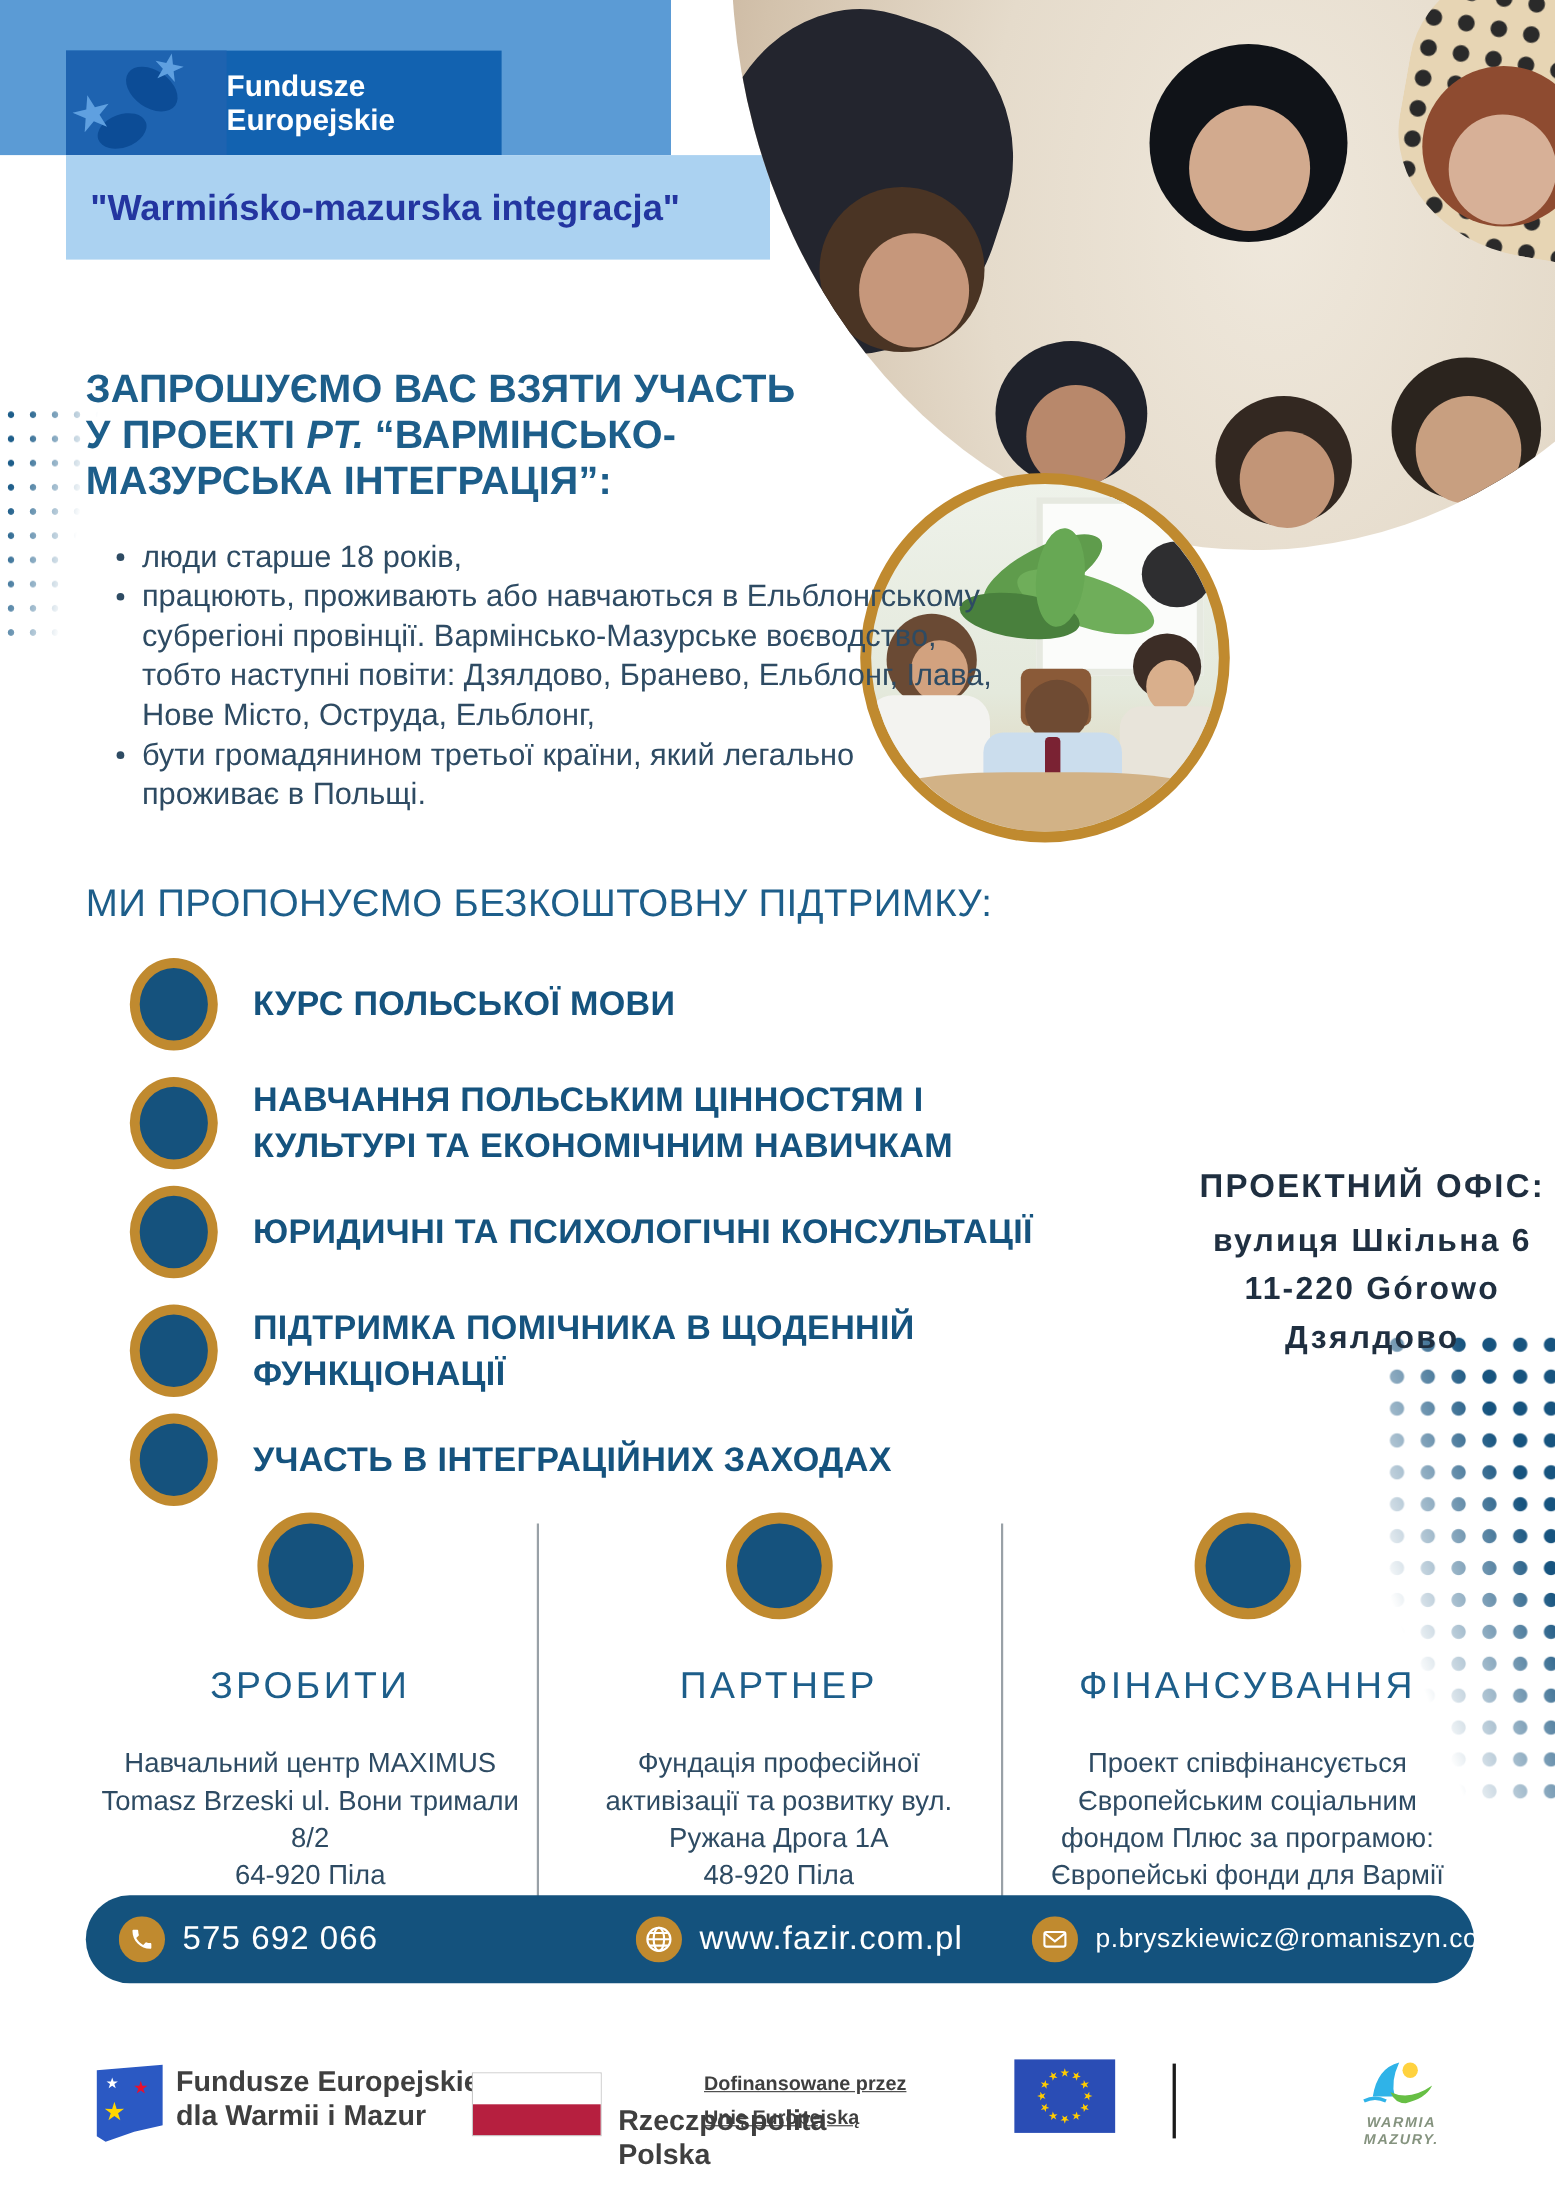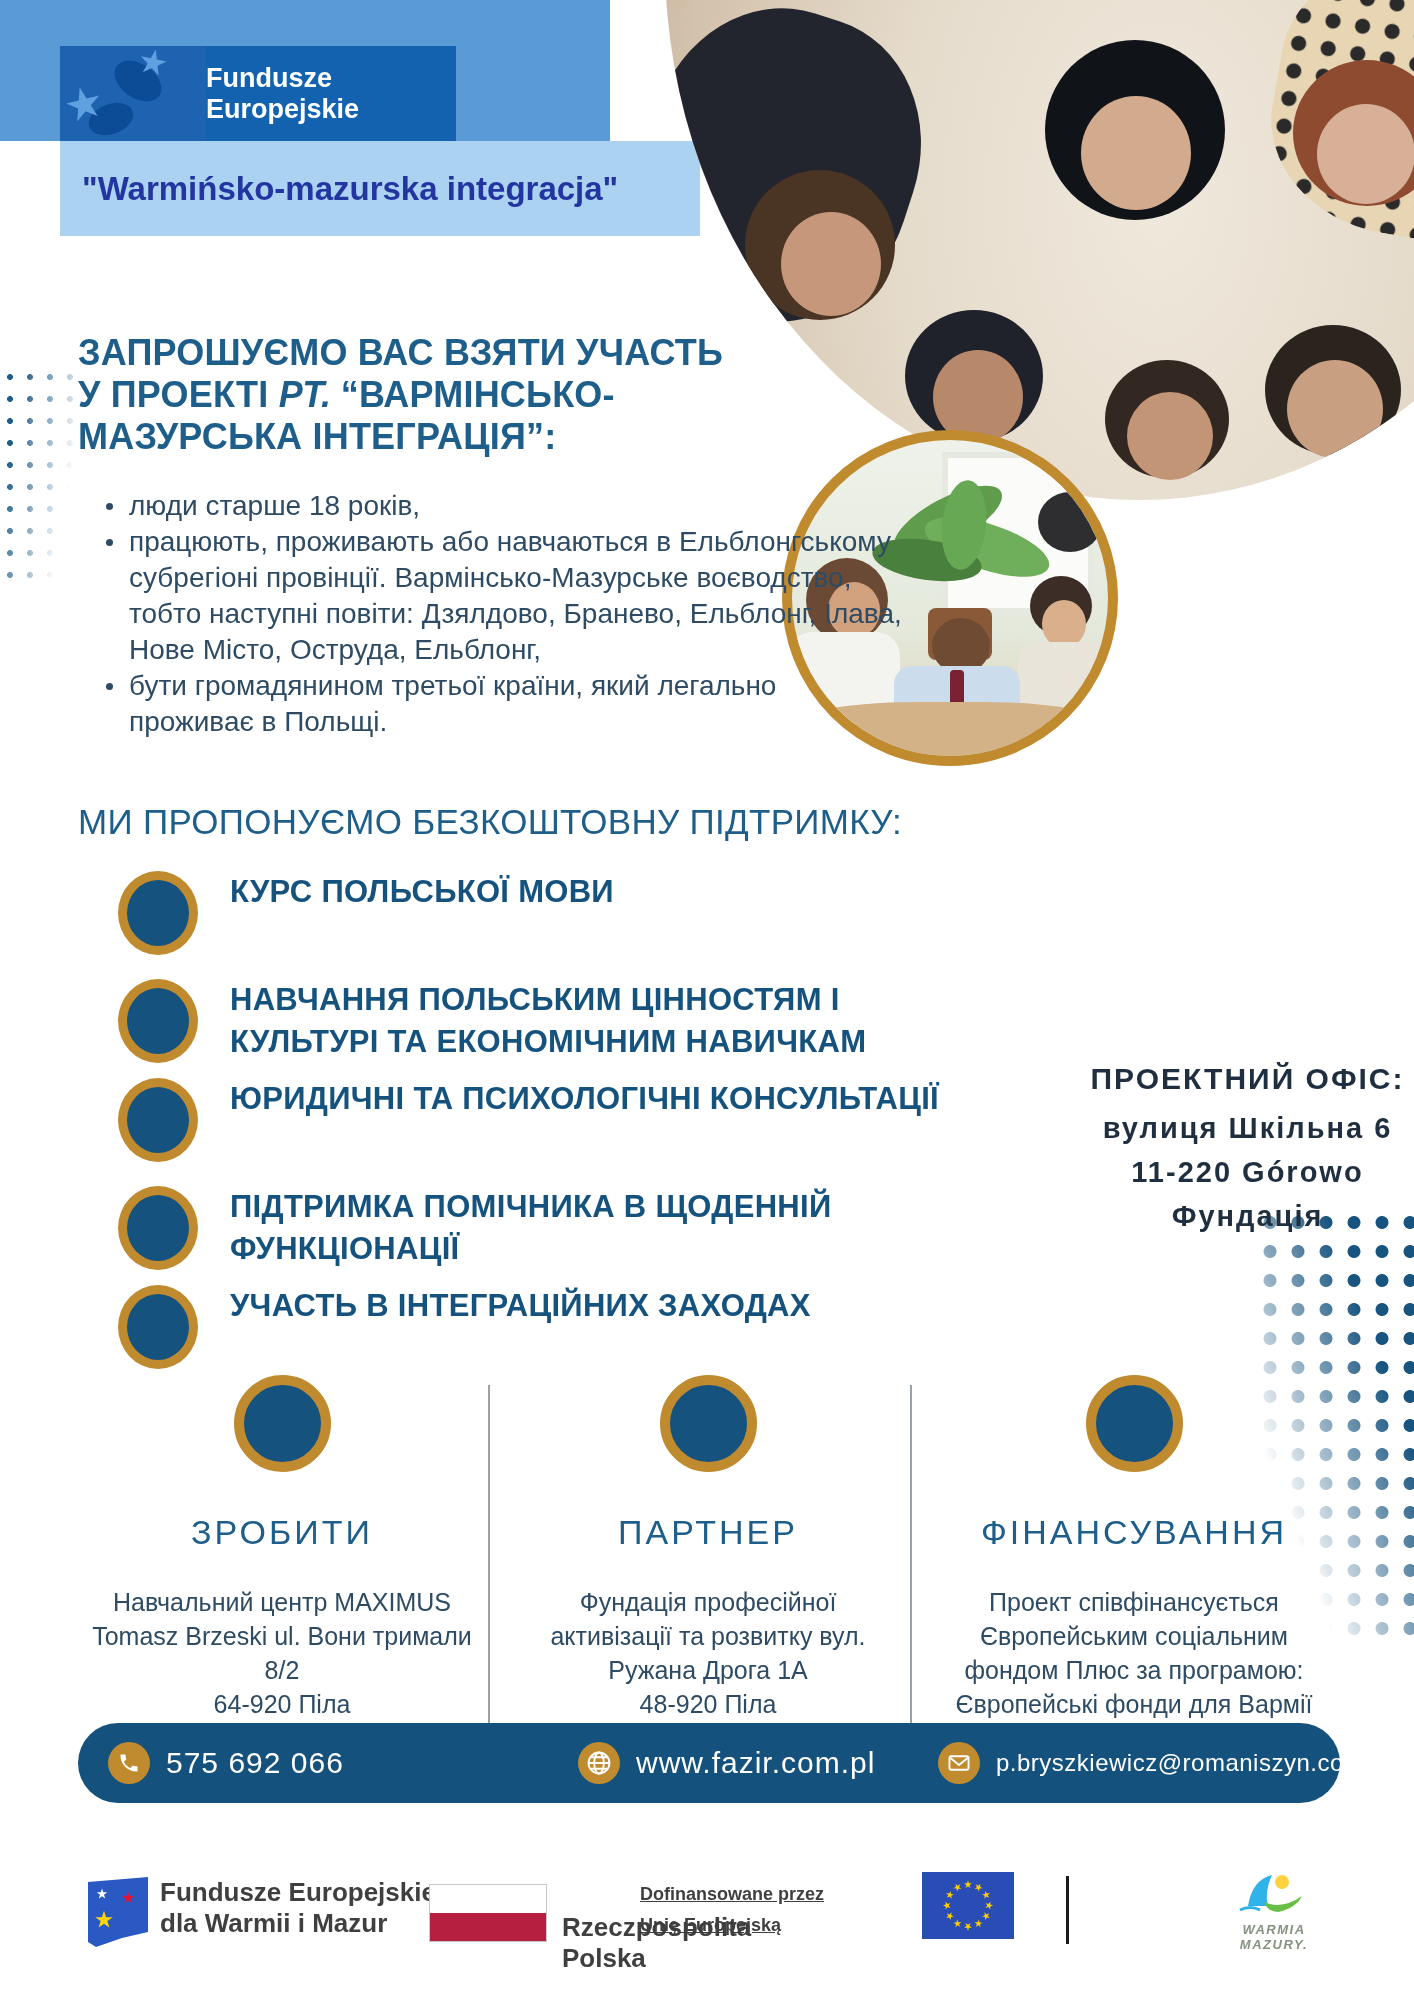--- a/index.html
+++ b/index.html
@@ -78,21 +78,21 @@
   .intro-heading{position:absolute;left:78px;top:332px;width:760px;margin:0;
     font-size:36px;font-weight:bold;color:#1d5e8a;line-height:42px;letter-spacing:0.2px;}
   .intro-heading .pt{font-weight:bold;letter-spacing:-0.5px;font-style:italic;}
   .bullets{position:absolute;left:106px;top:488px;width:920px;margin:0;padding:0;list-style:none;}
   .bullets li{display:flex;gap:16px;}
   .bullets .dot{flex:none;width:7px;height:7px;border-radius:50%;background:#2e4b63;margin-top:15px;}
   .bullets .btx{font-size:28px;line-height:36px;color:#2e4b63;white-space:pre-line;}
 
   
   .offers-heading{position:absolute;left:78px;top:802px;font-size:35px;color:#1d5e8a;letter-spacing:0.3px;}
-  .offer{position:absolute;left:118px;width:860px;display:flex;gap:32px;min-height:80px;}
+  .offer{position:absolute;left:118px;width:860px;display:flex;align-items:center;gap:32px;min-height:80px;}
   .ocircle{flex:none;width:62px;height:66px;border-radius:50%;background:#15527d;border:9px solid #c08a2f;}
   .olabel{font-size:31px;font-weight:bold;color:#15537e;line-height:42px;letter-spacing:0.3px;white-space:pre-line;}
   .o1{top:871px;} .o2{top:979px;} .o3{top:1078px;} .o4{top:1186px;} .o5{top:1285px;}
 
   
   .office{position:absolute;left:1080px;top:1062px;width:335px;text-align:center;color:#1f2f40;}
   .office-title{font-size:30px;font-weight:bold;letter-spacing:2px;margin-bottom:10px;}
   .office-line{font-size:29px;font-weight:bold;letter-spacing:2px;line-height:44px;}
 
   
@@ -233,21 +233,21 @@
   </div>
   <div class="offer o5">
     <span class="ocircle"></span>
     <span class="olabel">УЧАСТЬ В ІНТЕГРАЦІЙНИХ ЗАХОДАХ</span>
   </div>
 
   <div class="office">
     <div class="office-title">ПРОЕКТНИЙ ОФІС:</div>
     <div class="office-line">вулиця Шкільна 6</div>
     <div class="office-line">11-220 Górowo</div>
-    <div class="office-line">Фундація</div>
+    <div class="office-line">Дзялдово</div>
   </div>
 
   <div class="divider d1"></div>
   <div class="divider d2"></div>
 
   <div class="col c1">
     <span class="col-circle"></span>
     <div class="col-title">ЗРОБИТИ</div>
     <div class="col-text">Навчальний центр MAXIMUS
 Tomasz Brzeski ul. Вони тримали

